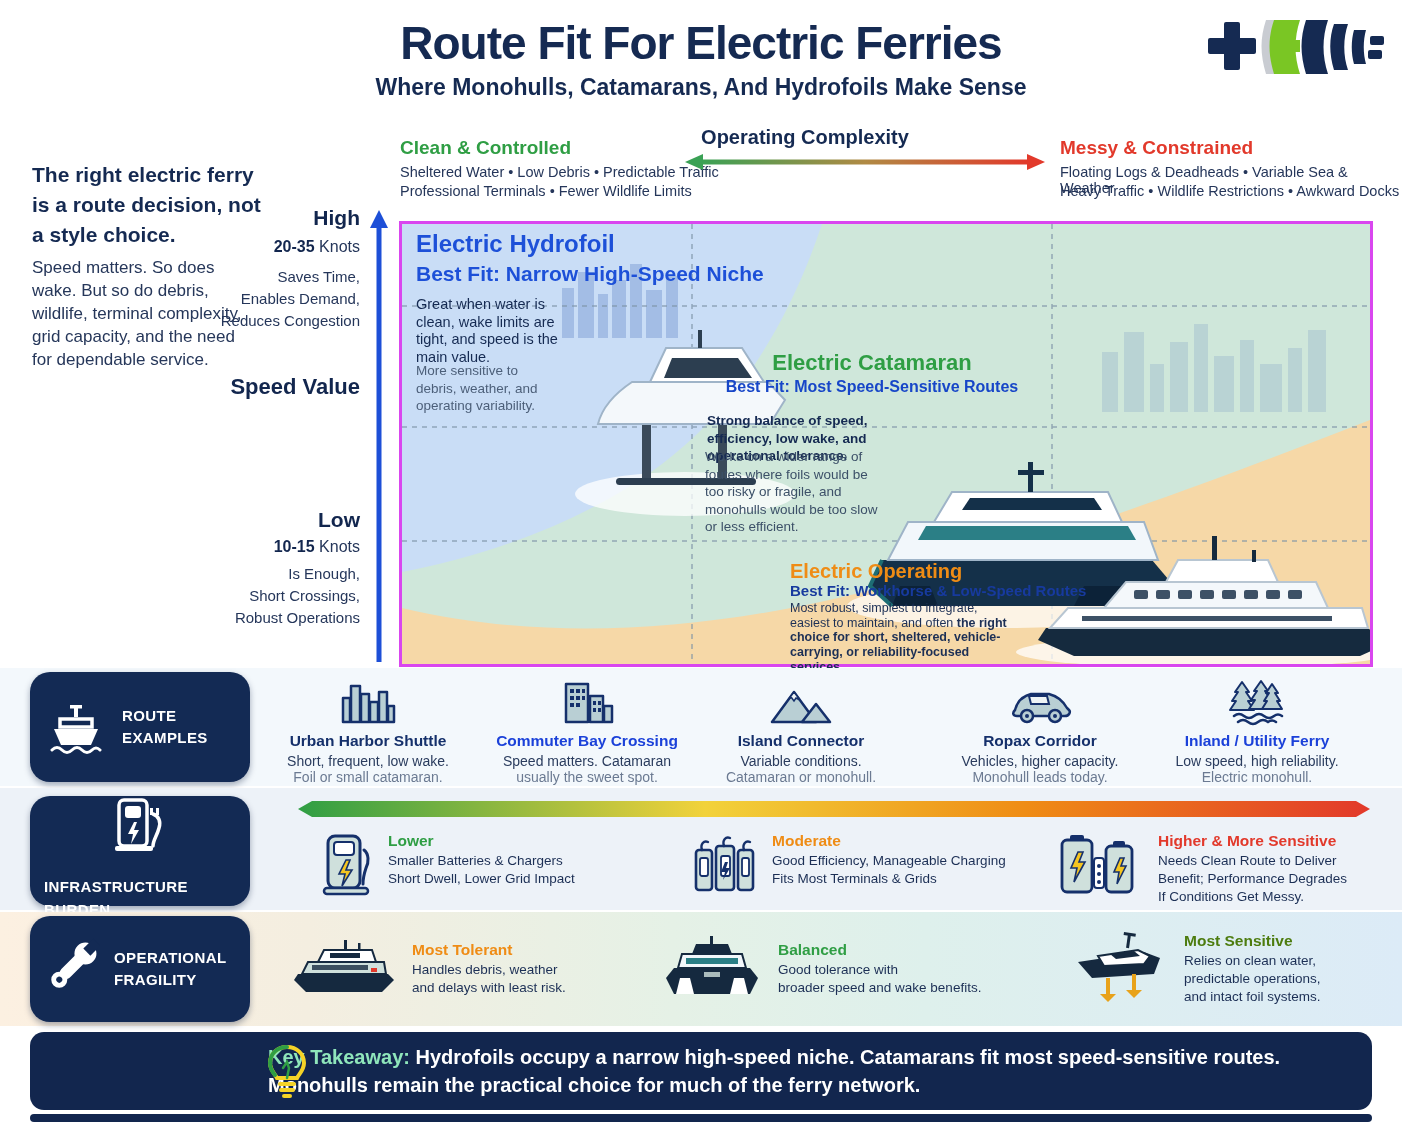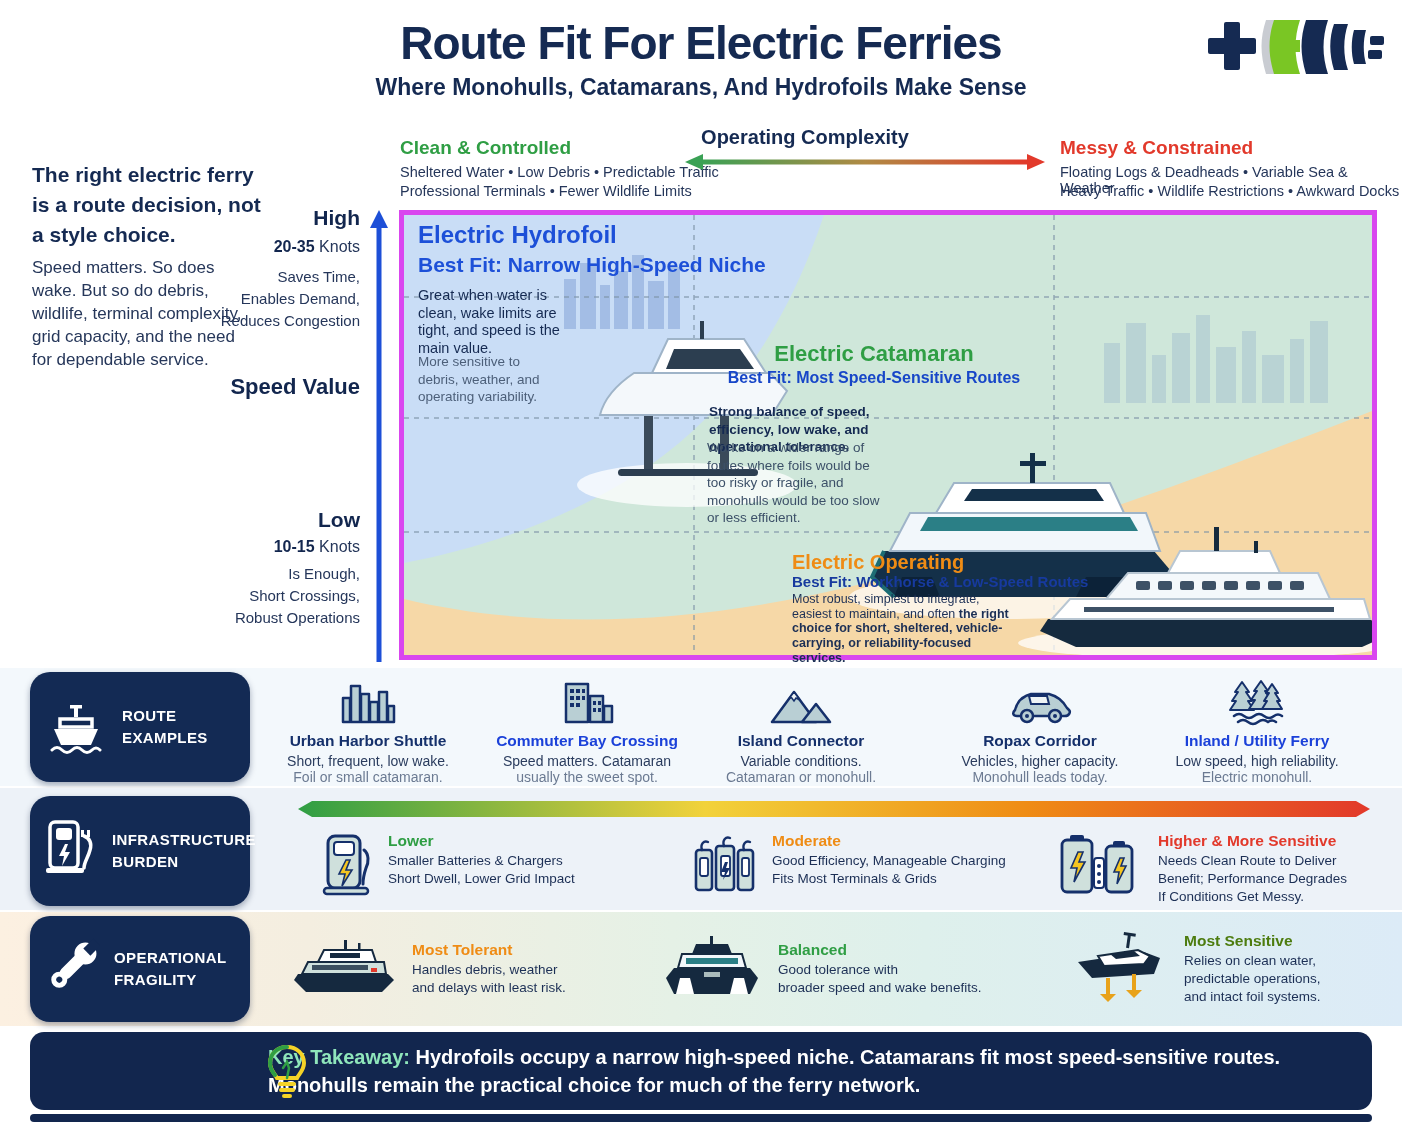--- a/index.html
+++ b/index.html
@@ -26,21 +26,21 @@
   .yaxis-block{text-align:right;}
   .y-high{left:160px;top:206px;width:200px;font-size:21px;font-weight:800;}
   .y-high-knots{left:160px;top:238px;width:200px;font-size:16px;color:#25365a;}
   .y-high-desc{left:160px;top:266px;width:200px;font-size:15px;color:#25365a;line-height:1.45;white-space:pre-line;}
   .y-title{left:130px;top:374px;width:230px;font-size:22px;font-weight:800;}
   .y-low{left:160px;top:508px;width:200px;font-size:21px;font-weight:800;}
   .y-low-knots{left:160px;top:538px;width:200px;font-size:16px;color:#25365a;}
   .y-low-desc{left:160px;top:563px;width:200px;font-size:15px;color:#25365a;line-height:1.45;white-space:pre-line;}
   .knb{font-weight:800;color:#12264e;}
   
-  .chart{left:399px;top:210px;width:968px;height:440px;border:5px solid #d946ef;background:#cfe7da;}
+  .chart{left:399px;top:221px;width:968px;height:440px;border:3px solid #d946ef;background:#cfe7da;}
   .chart svg{display:block;}
   .z-hydro-title{left:14px;top:6px;font-size:24px;font-weight:800;color:#1d50d8;}
   .z-hydro-best{left:14px;top:38px;font-size:21px;font-weight:800;color:#1d50d8;}
   .z-hydro-p1{left:14px;top:72px;width:152px;font-size:14.5px;font-weight:400;color:#152a52;line-height:1.22;}
   .z-hydro-p2{left:14px;top:138px;width:140px;font-size:13.5px;font-weight:500;color:#4c5f79;line-height:1.3;}
   .z-cat-title{left:300px;top:126px;width:340px;text-align:center;font-size:22px;font-weight:800;color:#2f9e44;}
   .z-cat-best{left:290px;top:154px;width:360px;text-align:center;font-size:16px;font-weight:800;color:#1746c8;}
   .z-cat-p1{left:305px;top:188px;width:215px;font-size:13.5px;font-weight:800;color:#152a52;line-height:1.3;}
   .z-cat-p2{left:303px;top:224px;width:175px;font-size:13.5px;font-weight:500;color:#3c5068;line-height:1.3;}
   .z-mono-title{left:388px;top:336px;font-size:20px;font-weight:800;color:#ef8c15;}
@@ -50,21 +50,21 @@
   
   .row1{left:0;top:668px;width:1402px;height:118px;background:#f3f8fc;}
   .row2{left:0;top:788px;width:1402px;height:122px;background:#edf2f8;}
   .row3{left:0;top:912px;width:1402px;height:114px;
         background:linear-gradient(90deg,#fcf0e1 0%,#f4eee0 22%,#e5f1e6 48%,#def0ec 66%,#dcebf7 100%);}
   .side-tile{left:30px;width:220px;background:#132a54;border-radius:20px;color:#fff;
              display:flex;align-items:center;gap:14px;padding:0 14px;box-sizing:border-box;
              box-shadow:0 3px 6px rgba(10,25,60,.35);}
   .side-tile .lbl{font-size:15px;font-weight:800;letter-spacing:.4px;line-height:1.5;}
   .t1{top:672px;height:110px;}
-  .t2{top:796px;height:110px;}
+  .t2{top:796px;height:110px;flex-direction:column;}
   .t3{top:916px;height:106px;}
   .rex-item{top:680px;width:210px;text-align:center;}
   .rex-item .ic{height:46px;display:flex;align-items:flex-end;justify-content:center;}
   .rex-item .ti{margin-top:6px;font-size:15.5px;font-weight:800;}
   .rex-item .l1{font-size:14px;color:#2a3c5e;margin-top:3px;}
   .rex-item .l2{font-size:14px;color:#6b7a92;}
   .ti-navy{color:#15306b;} .ti-blue{color:#1b41d9;}
   .infra-arrow{left:298px;top:799px;}
   .infra-item{top:832px;display:flex;gap:14px;align-items:flex-start;}
   .infra-item .tt{font-size:15.5px;font-weight:800;margin-bottom:2px;}

